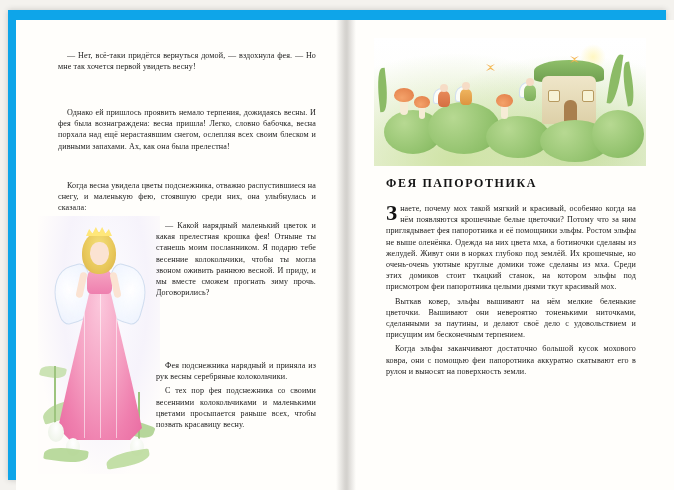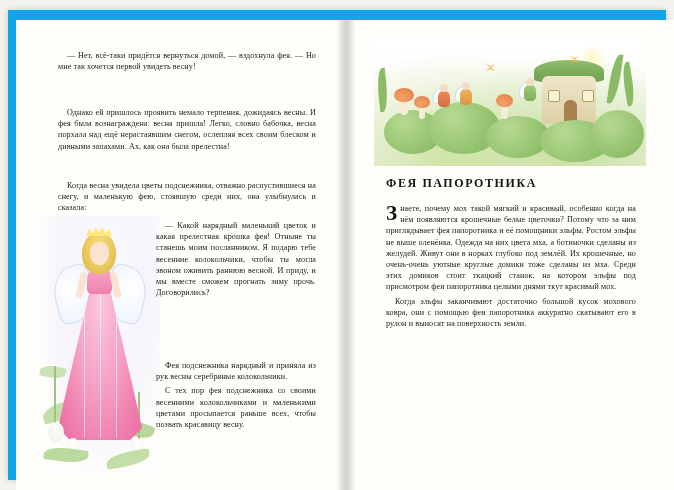--- a/index.html
+++ b/index.html
@@ -460,20 +460,21 @@
           <div class="hd-butterfly" style="left:112px;top:26px;"></div>
           <div class="hd-butterfly" style="left:196px;top:18px;"></div>
         </div>
 
         <div class="chapter-title">ФЕЯ ПАПОРОТНИКА</div>
 
         <div class="col" id="right-body">
           <p class="noindent">
             <span class="dropcap">З</span><span>наете, почему мох такой мягкий и красивый, особенно когда на нём появляются крошечные белые цветочки? Потому что за ним приглядывает фея папоротника и её помощники эльфы. Ростом эльфы не выше оленёнка. Одежда на них цвета мха, а ботиночки сделаны из желудей. Живут они в норках глубоко под землёй. Их крошечные, но очень-очень уютные круглые домики тоже сделаны из мха. Среди этих домиков стоит ткацкий станок, на котором эльфы под присмотром феи папоротника целыми днями ткут красивый мох.</span>
           </p>
+          <p>Выткав ковер, эльфы вышивают на нём мелкие беленькие цветочки. Вышивают они невероятно тоненькими ниточками, сделанными за паутины, и делают своё дело с удовольствием и присущим им бесконечным терпением.</p>
           <p>Когда эльфы заканчивают достаточно большой кусок мохового ковра, они с помощью феи папоротника аккуратно скатывают его в рулон и выносят на поверхность земли.</p>
         </div>
 
         <div class="folio" id="right-folio">9</div>
       </div>
 
       <div class="gutter"></div>
     </div>
   </div>
 </div>

